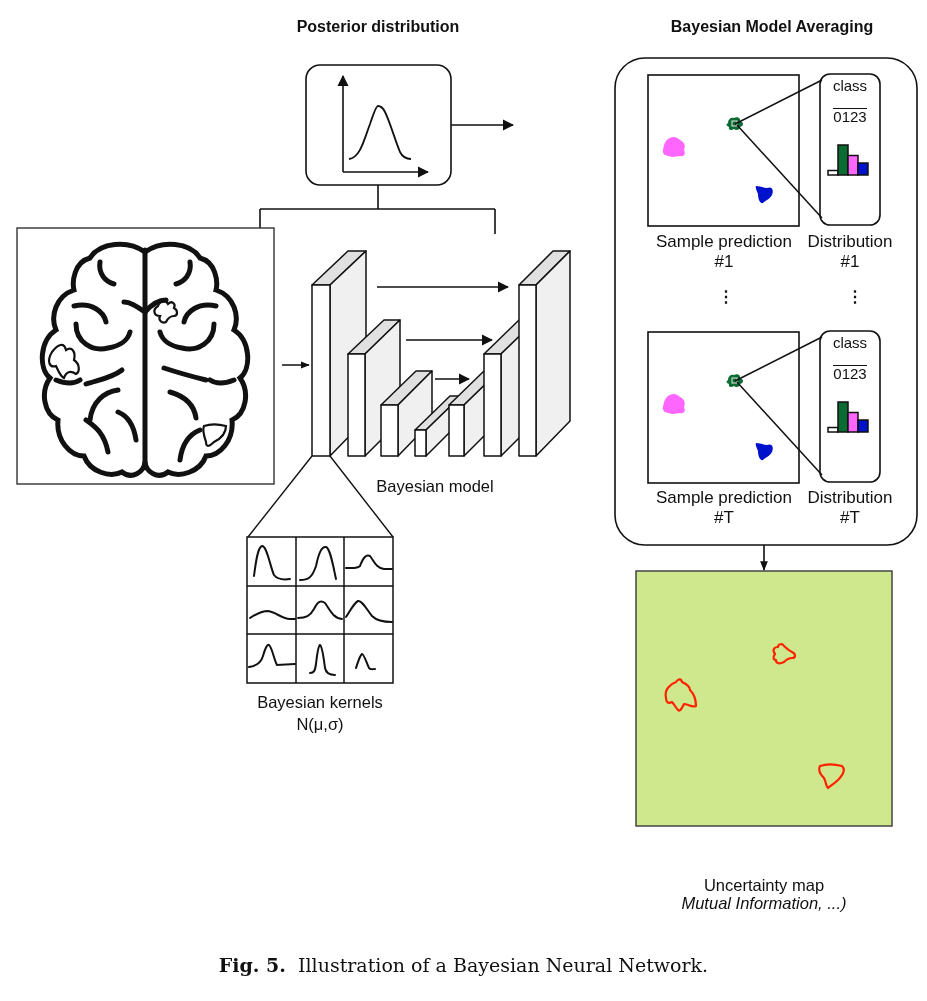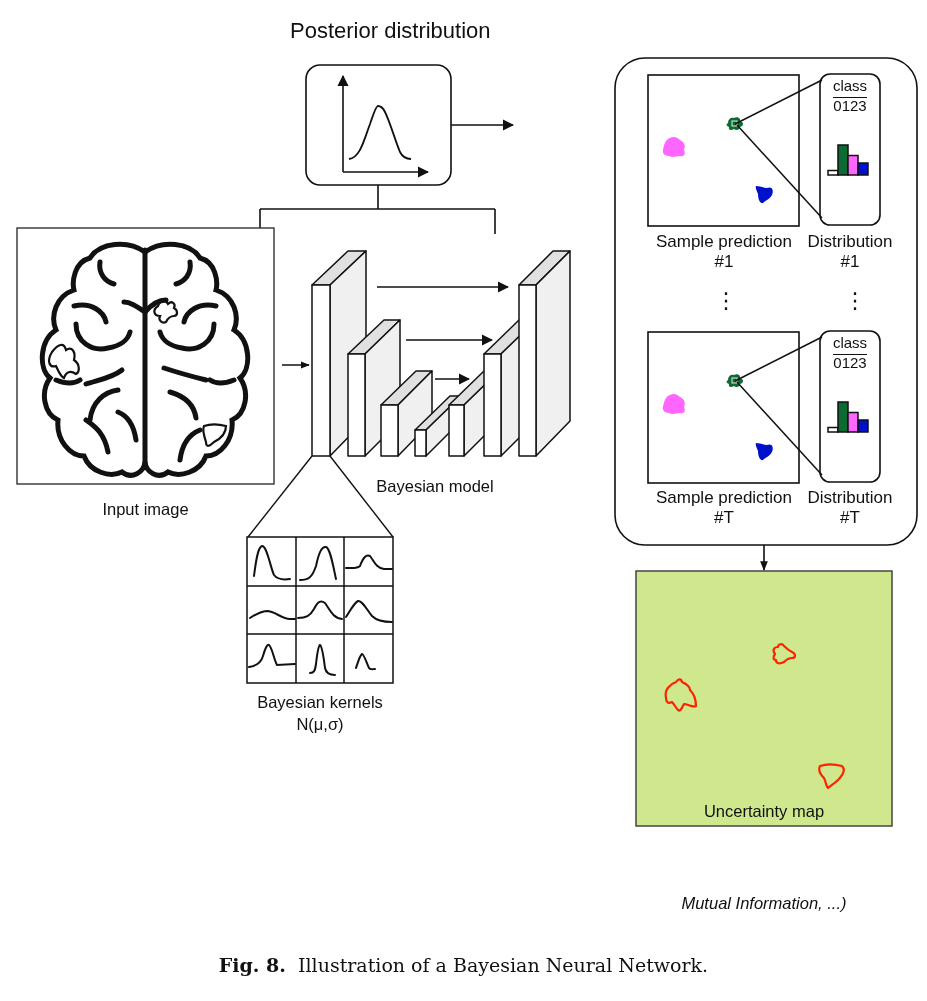--- a/index.html
+++ b/index.html
@@ -1,26 +1,26 @@
 <!DOCTYPE html>
 <html><head>
   <meta charset="utf-8">
   <style>
     html, body { margin: 0; padding: 0; background: #ffffff; }
     body { width: 927px; height: 1001px; position: relative; overflow: hidden; font-family: "Liberation Sans", sans-serif; color: #111; }
     #stage { position: absolute; left: 0; top: 0; width: 927px; height: 1001px; }
     .lbl { position: absolute; text-align: center; font-family: "Liberation Sans", sans-serif; color: #111; white-space: nowrap; line-height: 1.15; }
-    .title { font-size: 22px; }
+    .title { font-size: 16px; font-weight: bold; }
     .small { font-size: 17px; }
     .mid { font-size: 16.5px; }
     .ital { font-style: italic; }
     .caption { position: absolute; left: 0; width: 927px; top: 954px; text-align: center; font-family: "DejaVu Serif", "Liberation Serif", serif; font-size: 19px; color: #111; }
     .caption b { font-weight: bold; }
     .cls { position: absolute; text-align: center; font-size: 15px; line-height: 1.0; }
-    .cls .u { display: inline-block; border-bottom: 1.5px solid #111; padding-bottom: 4px; }
+    .cls .u { display: inline-block; border-bottom: 1.5px solid #111; padding-bottom: 15px; }
   </style>
 </head>
 <body>
 
 <div id="stage">
 <svg width="927" height="1001" viewBox="0 0 927 1001" xmlns="http://www.w3.org/2000/svg">
   <defs>
     <marker id="arr" viewBox="0 0 10 10" refX="9" refY="5" markerWidth="7" markerHeight="7" orient="auto-start-reverse">
       <path d="M0,0 L10,5 L0,10 z" fill="#111"></path>
     </marker>
@@ -202,22 +202,22 @@
     <g id="umap-outlines" fill="none" stroke="#ff2200" stroke-width="2.2" stroke-linejoin="round">
       <path d="M666,698 C664,690 670,684 676,682 C678,679 681,678 682,682 C686,684 690,686 690,690 C694,694 696,700 696,706 C692,708 688,704 684,704 C682,708 680,712 678,710 C676,708 674,704 672,702 C668,704 666,702 666,698 z"></path>
       <path d="M775,654 C772,650 774,647 778,647 C778,644 782,643 784,646 C786,648 788,650 792,652 C796,654 796,658 792,658 C788,658 786,660 784,662 C780,664 776,664 776,660 C774,660 772,658 775,654 z"></path>
       <path d="M820,766 C826,764 834,764 842,766 C846,770 842,776 838,780 C834,784 830,786 828,788 C826,786 826,782 824,778 C820,774 818,770 820,766 z"></path>
     </g>
   </g>
 </svg>
 
 
 <div class="lbl title" style="left:290px; top:18px; width:176px;">Posterior distribution</div>
-
-<div class="lbl mid" style="left:17px; top:500px; width:257px;">Input image</div>
+<div class="lbl title" style="left:620px; top:18px; width:304px;">Bayesian Model Averaging</div>
+
 <div class="lbl mid" style="left:350px; top:477px; width:170px;">Bayesian model</div>
 <div class="lbl mid" style="left:220px; top:715px; width:200px;">N(μ,σ)</div>
 <div class="lbl mid" style="left:220px; top:693px; width:200px;">Bayesian kernels</div>
 
 
 <div class="lbl small" style="left:634px; top:232px; width:180px;">Sample prediction</div>
 <div class="lbl small" style="left:634px; top:252px; width:180px;">#1</div>
 <div class="lbl small" style="left:800px; top:232px; width:100px;">Distribution</div>
 <div class="lbl small" style="left:800px; top:252px; width:100px;">#1</div>
 <div class="cls" style="left:820px; top:78px; width:60px;">
@@ -233,21 +233,21 @@
 <div class="lbl small" style="left:634px; top:488px; width:180px;">Sample prediction</div>
 <div class="lbl small" style="left:634px; top:508px; width:180px;">#T</div>
 <div class="lbl small" style="left:800px; top:488px; width:100px;">Distribution</div>
 <div class="lbl small" style="left:800px; top:508px; width:100px;">#T</div>
 <div class="cls" style="left:820px; top:335px; width:60px;">
   <span class="u">class</span><br>
   <span>0123</span>
 </div>
 
 
-<div class="lbl mid" style="left:636px; top:802px; width:256px;">Uncertainty map</div>
+<div class="lbl mid" style="left:636px; top:876px; width:256px;">Uncertainty map</div>
 <div class="lbl mid ital" style="left:610px; top:886px; width:308px;margin-top:8px;">Mutual Information,  ...)</div>
 
 
 <div class="caption">
-  <b>Fig. 8.</b>&nbsp;
+  <b>Fig. 5.</b>&nbsp;
   <span>Illustration of a Bayesian Neural Network.</span>
 </div>
 </div>
 
 </body></html>

